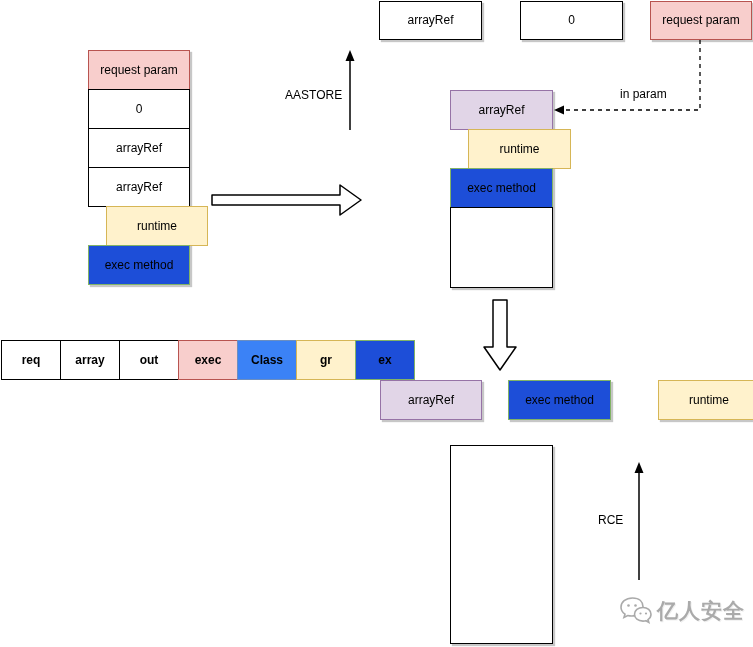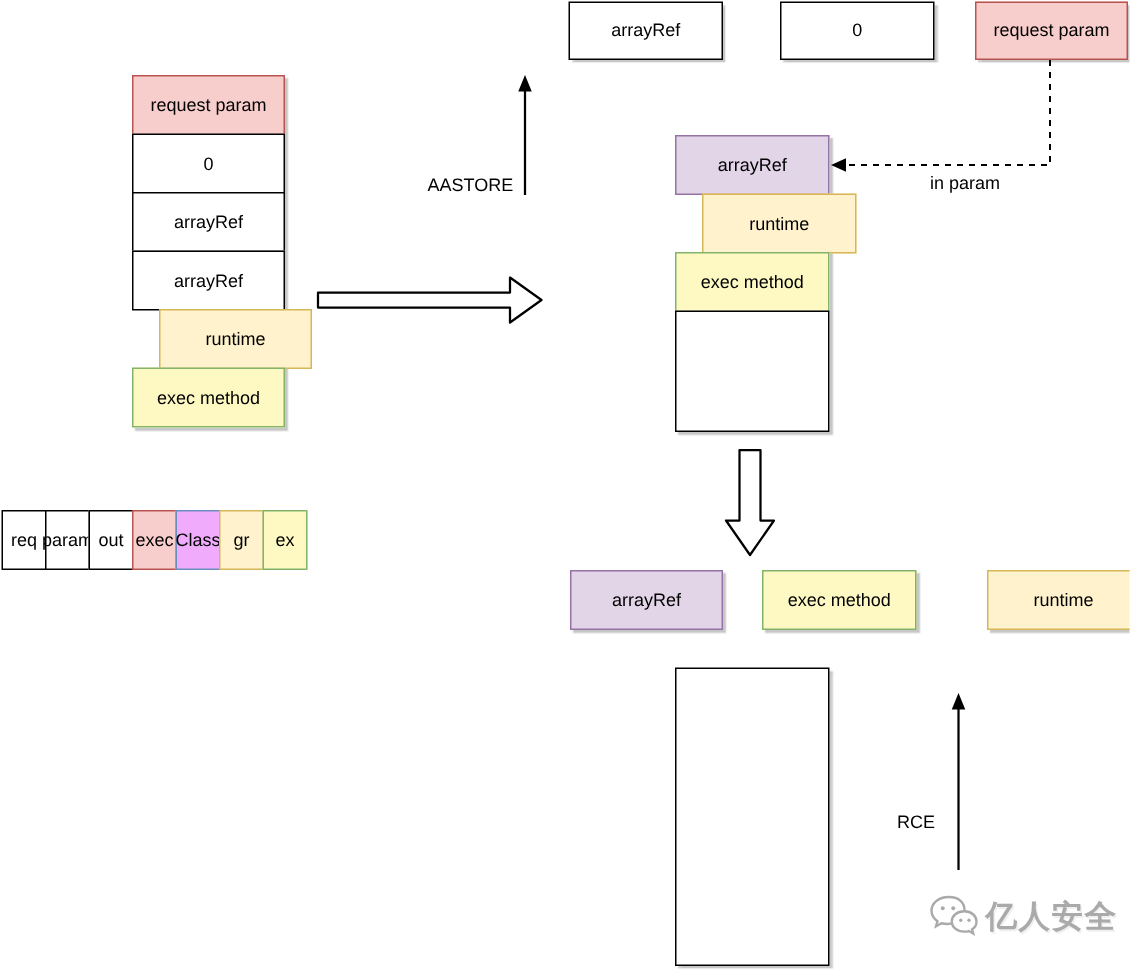--- a/index.html
+++ b/index.html
@@ -23,31 +23,31 @@
   .cell{
     box-sizing:border-box;width:100%;
     display:flex;align-items:center;justify-content:center;
     font-size:12px;border:1px solid #000;background:#fff;
     margin-top:-1px;
   }
   .cell:first-child{margin-top:0;}
   
   .c-red   {background:#f8cecc;border-color:#b85450;}
   .c-yellow{background:#fff2cc;border-color:#d6b656;margin-left:18px;}
-  .c-green {background:#fef9c3;border-color:#82b366;}
+  .c-green {background:#1d4ed8;border-color:#82b366;}
   .c-purple{background:#e1d5e7;border-color:#9673a6;}
-  .c-blue  {background:#f0abfc;border-color:#6c8ebf;}
+  .c-blue  {background:#3b82f6;border-color:#6c8ebf;}
   .c-white {background:#ffffff;border-color:#000000;}
   .lbl{
     position:absolute;font-size:12px;white-space:nowrap;
-    background:#fff;padding:0 2px;margin-top:28px;
+    background:#fff;padding:0 2px;
   }
   #arrow-layer{position:absolute;left:0;top:0;width:753px;height:647px;pointer-events:none;}
   .legend{position:absolute;left:1px;top:340px;display:flex;}
-  .legend .cell{width:30px;height:40px;margin-top:0;margin-left:-1px;}
+  .legend .cell{width:60px;height:40px;margin-top:0;margin-left:-1px;font-weight:bold;}
   .legend .cell:first-child{margin-left:0;}
   .watermark{
     position:absolute;left:619px;top:595px;display:flex;align-items:center;gap:4px;
     color:#aaaaaa;font-size:21px;font-weight:bold;letter-spacing:1px;
     text-shadow:1px 1px 0 #f0f0f0;
   }
 </style>
 </head>
 <body>
 
@@ -98,21 +98,21 @@
 </div>
 
 <div class="box c-purple" style="left:380px;top:380px;width:102px;height:40px;">arrayRef</div>
 <div class="box c-green" style="left:508px;top:380px;width:103px;height:40px;">exec method</div>
 <div class="box c-yellow" style="left:640px;top:380px;width:102px;height:40px;">runtime</div>
 
 <div class="box c-white" style="left:450px;top:445px;width:103px;height:199px;"></div>
 
 <div class="legend">
   <div class="cell c-white">req</div>
-  <div class="cell c-white">param</div>
+  <div class="cell c-white">array</div>
   <div class="cell c-white">out</div>
   <div class="cell c-red">exec</div>
   <div class="cell c-blue">Class</div>
   <div class="cell c-yellow">gr</div>
   <div class="cell c-green">ex</div>
 </div>
 
 <div class="lbl" style="left:283px;top:88px;">AASTORE</div>
 <div class="lbl" style="left:618px;top:87px;">in param</div>
 <div class="lbl" style="left:596px;top:513px;">RCE</div>

